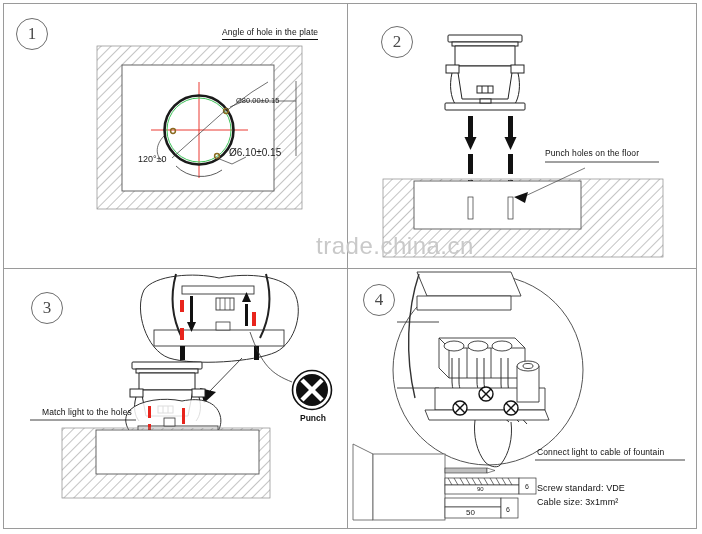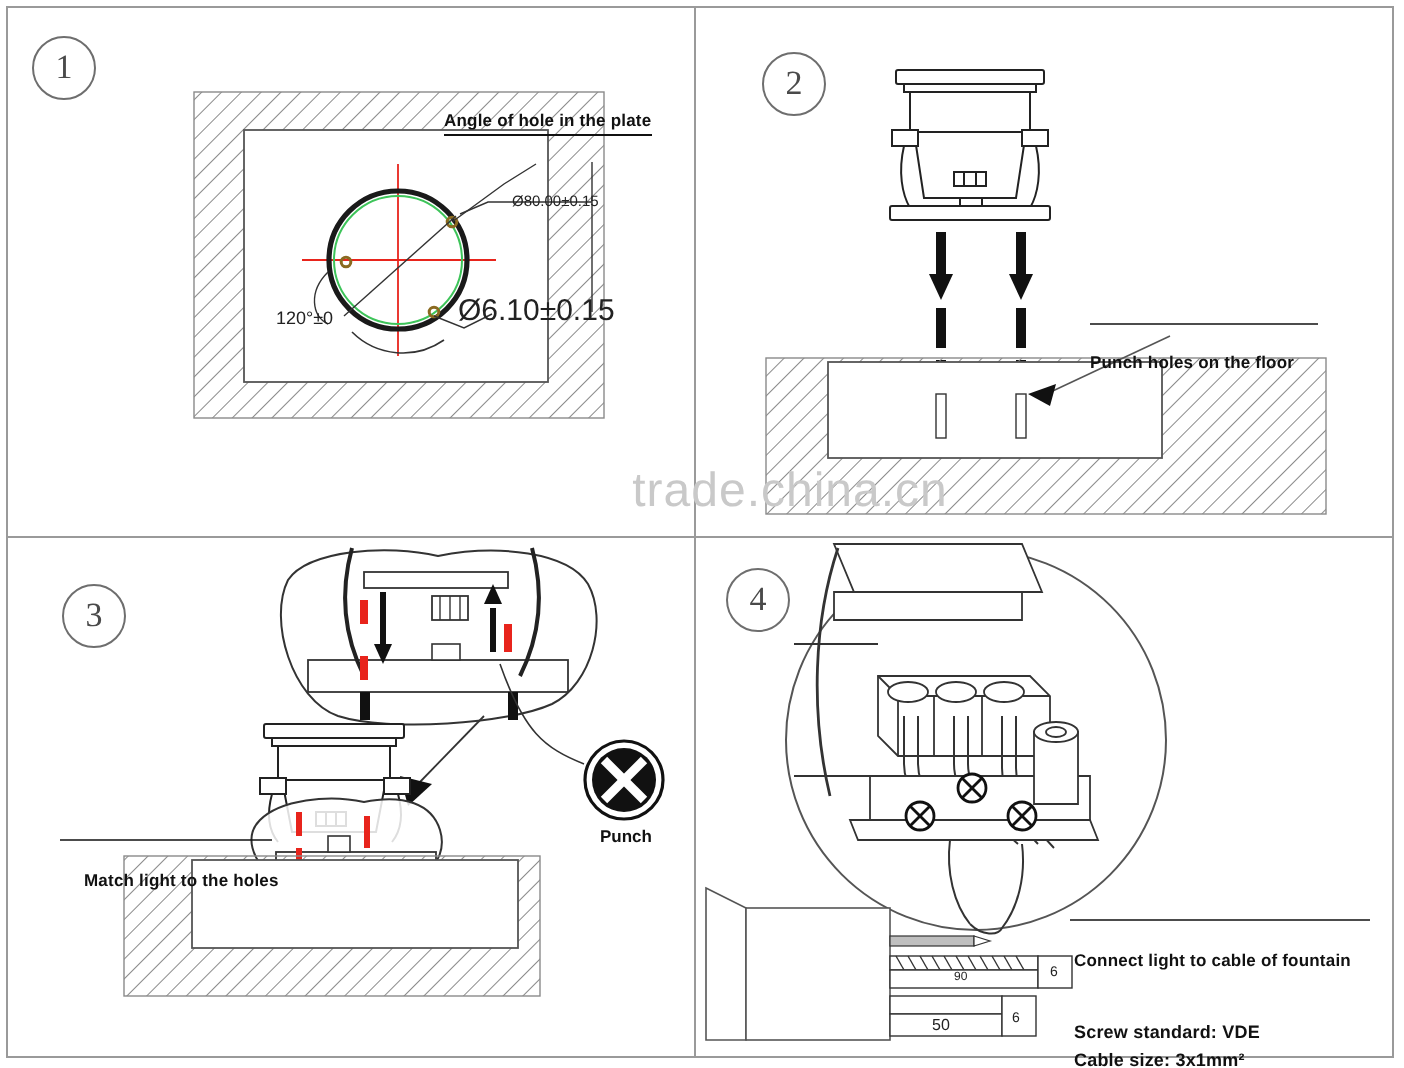--- a/index.html
+++ b/index.html
@@ -27,22 +27,22 @@
   .step-badge{
     position:absolute;width:30px;height:30px;border-radius:50%;
     border:1.2px solid #6e6e6e;
     display:flex;align-items:center;justify-content:center;
     font-size:17px;color:#4a4a4a;font-family:"Liberation Serif",serif;
     background:transparent;
   }
 
   
   .lbl{
-    position:absolute;font-size:8.5px;font-weight:bold;
-    color:#111;white-space:nowrap;letter-spacing:.1px;line-height:1.15;margin-top:28px;
+    position:absolute;font-size:8.5px;font-weight:normal;
+    color:#111;white-space:nowrap;letter-spacing:.1px;line-height:1.15;
   }
   .lbl.underline{border-bottom:1px solid #111;padding-bottom:1px;}
   .dim{
     position:absolute;font-size:7.5px;color:#222;white-space:nowrap;
     font-family:"Liberation Sans",sans-serif;
   }
   .tiny{
     position:absolute;font-size:6px;color:#222;white-space:nowrap;
   }
   .screw-cap{
@@ -106,23 +106,23 @@
 
     <polyline points="213,154 228,160 242,153" fill="none" stroke="#333" stroke-width="0.7"></polyline>
 
     <path d="M160,132 C150,142 152,154 160,158" fill="none" stroke="#333" stroke-width="0.7"></path>
     <path d="M172,162 A36,36 0 0 0 218,166" fill="none" stroke="#333" stroke-width="0.8"></path>
   </svg>
   </div>
 
   <div class="lbl underline" style="left:218px;top:24px;">Angle of hole in the plate</div>
 
-  <div class="dim" style="left:232px;top:92px;margin-left:20px;">Ø80.00±0.15</div>
-
-  <div class="dim" style="left:225px;top:143px;font-size:15px;">Ø6.10±0.15</div>
+  <div class="dim" style="left:232px;top:92px;">Ø80.00±0.15</div>
+
+  <div class="dim" style="left:225px;top:143px;font-size:10px;">Ø6.10±0.15</div>
 
   <div class="dim" style="left:134px;top:150px;font-size:9px;">120°±0</div>
 </div>
 
 <div class="panel" id="panel-2">
 
   <div class="step-badge" style="left:32px;top:22px;">2</div>
 
   <div class="svgwrap">
   <svg width="348" height="264" viewBox="0 0 348 264">

